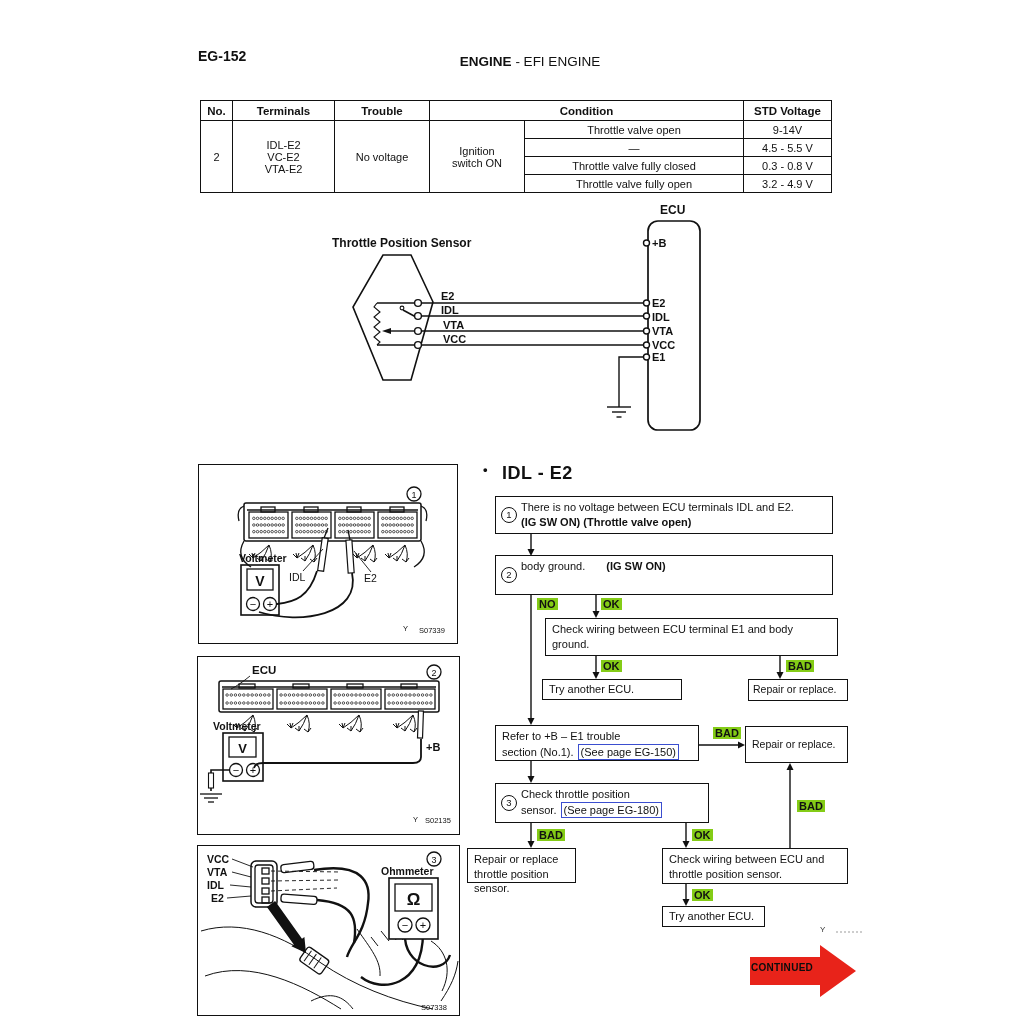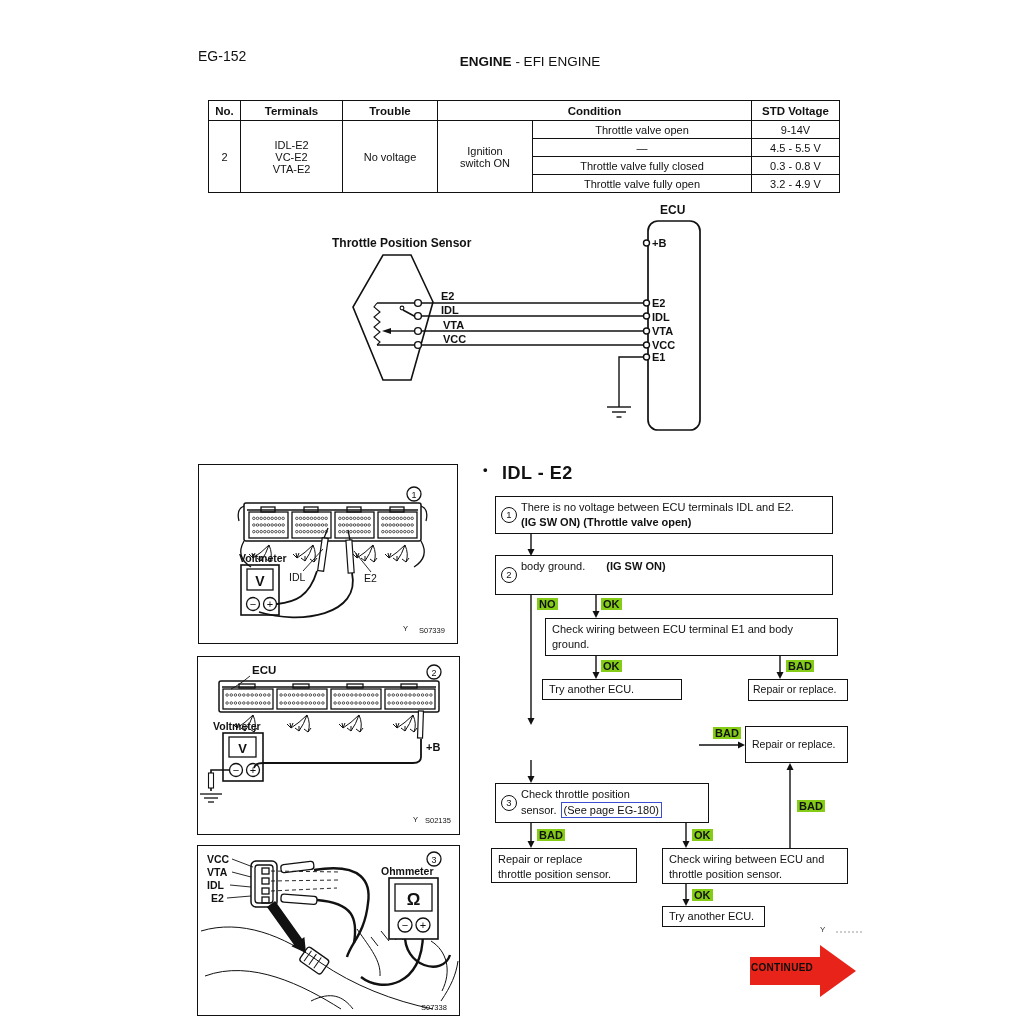--- a/index.html
+++ b/index.html
@@ -1,24 +1,24 @@
 <!DOCTYPE html>
 <html><head>
 <meta charset="utf-8">
 <style>
   html,body{margin:0;padding:0;background:#fff;}
   .page{position:relative;width:1024px;height:1024px;background:#fff;overflow:hidden;
         font-family:"Liberation Sans",sans-serif;color:#111;}
   .abs{position:absolute;}
   
-  .pageno{position:absolute;left:198px;top:48px;font-size:14px;font-weight:normal;}
+  .pageno{position:absolute;left:198px;top:48px;font-size:14px;font-weight:bold;}
   .doctitle{position:absolute;left:380px;top:54px;width:300px;text-align:center;font-size:13.5px;}
   .doctitle b{font-weight:bold;}
   
-  table.spec{position:absolute;left:208px;top:100px;border-collapse:collapse;font-size:11px;color:#111;}
+  table.spec{position:absolute;left:200px;top:100px;border-collapse:collapse;font-size:11px;color:#111;}
   table.spec th,table.spec td{border:1.6px solid #111;text-align:center;vertical-align:middle;padding:0 4px;}
   table.spec th{font-size:11.5px;font-weight:bold;height:19px;}
   table.spec td{height:17px;}
   
   .fbox{position:absolute;border:1.6px solid #111;background:#fff;font-size:11px;line-height:1.32;
         padding:3px 6px;box-sizing:border-box;}
   .fbox.center{display:flex;align-items:center;}
   .cnum{position:absolute;left:5px;top:50%;transform:translateY(-50%);width:14px;height:14px;
         border:1.3px solid #111;border-radius:50%;font-size:9.5px;line-height:14px;text-align:center;}
   .withnum{padding-left:25px;}
@@ -585,35 +585,40 @@
     <div>Check wiring between ECU terminal E1 and body</div>
     <div>ground.</div>
   </div>
 
   <div class="blbl" style="left:601px;top:660px">OK</div>
   <div class="blbl" style="left:786px;top:660px">BAD</div>
 
   <div class="fbox center" style="left:542px;top:679px;width:140px;height:21px">Try another ECU.</div>
   <div class="fbox center" style="left:748px;top:679px;width:100px;height:22px;padding:1px 4px;font-size:10.5px">Repair or replace.</div>
 
+  <div class="fbox" style="left:495px;top:725px;width:204px;height:36px">
+    <div>Refer to +B – E1 trouble</div>
+    <div><span>section (No.1).</span>
+         <span class="plink">(See page EG-150)</span></div>
+  </div>
   <div class="blbl" style="left:713px;top:727px">BAD</div>
   <div class="fbox center" style="left:745px;top:726px;width:103px;height:37px;font-size:10.5px">Repair or replace.</div>
 
   <div class="fbox withnum" style="left:495px;top:783px;width:214px;height:40px">
     <span class="cnum">3</span>
     <div>Check throttle position</div>
     <div><span>sensor.</span>
          <span class="plink">(See page EG-180)</span></div>
   </div>
 
   <div class="blbl" style="left:537px;top:829px">BAD</div>
   <div class="blbl" style="left:692px;top:829px">OK</div>
   <div class="blbl" style="left:797px;top:800px">BAD</div>
 
-  <div class="fbox" style="left:491px;top:848px;width:146px;height:35px">
+  <div class="fbox" style="left:467px;top:848px;width:109px;height:35px">
     <div>Repair or replace</div>
     <div>throttle position sensor.</div>
   </div>
   <div class="fbox" style="left:662px;top:848px;width:186px;height:36px">
     <div>Check wiring between ECU and</div>
     <div>throttle position sensor.</div>
   </div>
 
   <div class="blbl" style="left:692px;top:889px">OK</div>
   <div class="fbox center" style="left:662px;top:906px;width:103px;height:21px">Try another ECU.</div>

